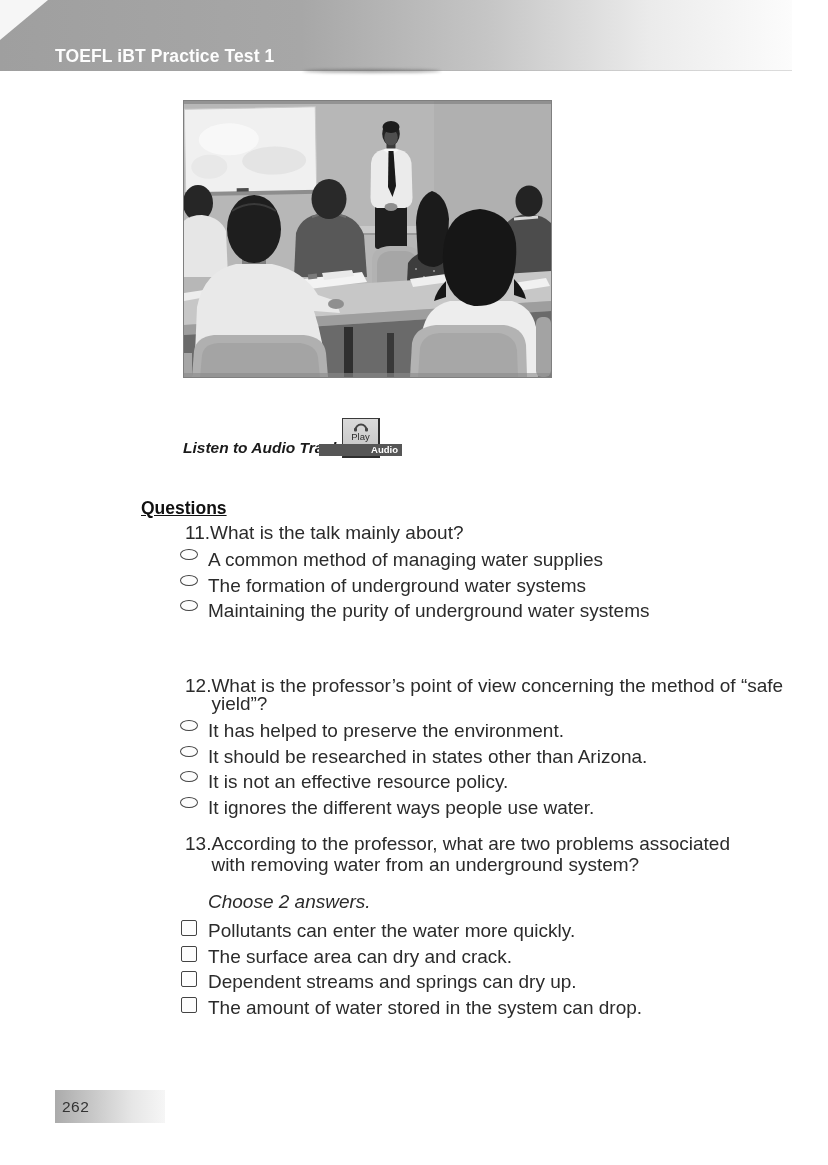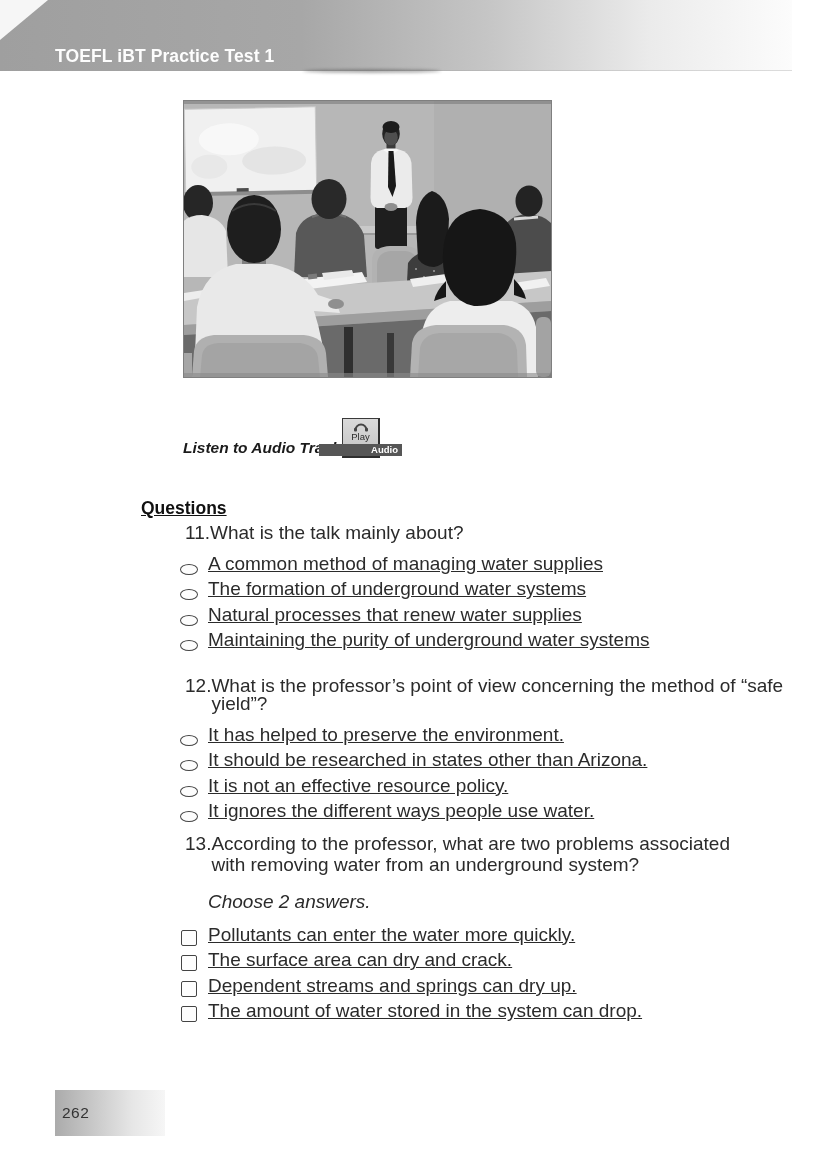--- a/index.html
+++ b/index.html
@@ -60,33 +60,33 @@
   .question{position:absolute;left:180px;width:630px;font-size:19px;color:#2b2b2b;}
   #q11{top:524px;}
   #q12{top:677px;}
   #q13{top:833px;}
   .q-line{display:flex;line-height:18px;margin-bottom:7px;}
   #q13 .q-line{line-height:21px;margin-bottom:16px;}
   .q-num{flex:0 0 23px;margin-left:5px;}
   .q-text{flex:1;}
   #q13 .q-text{max-width:552px;}
   .q-note{margin-left:28px;font-style:italic;line-height:21px;margin-bottom:8px;}
-  .opt{display:flex;align-items:flex-end;height:25.6px;text-decoration:underline;}
+  .opt{display:flex;align-items:flex-start;height:25.6px;}
   .oval{
     flex:0 0 18px;width:18px;height:11px;box-sizing:border-box;
     border:1.5px solid #444444;border-radius:50%;background:#fdfdfd;margin-right:10px;
   }
   .checkbox{
     flex:0 0 16px;width:16px;height:16px;box-sizing:border-box;
     border:1.6px solid #444444;border-radius:2px;background:#fdfdfd;margin:0 11px 0 1px;
   }
   .opt-text{flex:1;}
   
   .footer-bar{
-    position:absolute;left:55px;top:1090px;width:110px;height:46px;
+    position:absolute;left:55px;top:1090px;width:110px;height:33px;
     background:linear-gradient(to right,#ababab,#e6e6e6 70%,#f6f6f6);
     display:flex;align-items:center;
   }
   .page-number{margin-left:7px;font-size:15.5px;color:#333333;letter-spacing:.5px;}
 </style>
 </head>
 <body>
 
 <div class="page">
 
@@ -216,24 +216,20 @@
     <div class="opt">
       <span class="oval"></span>
       <span class="opt-text">A common method of managing water supplies</span>
     </div>
     <div class="opt">
       <span class="oval"></span>
       <span class="opt-text">The formation of underground water systems</span>
     </div>
     <div class="opt">
       <span class="oval"></span>
-      <span class="opt-text">Natural processes that renew water supplies</span>
-    </div>
-    <div class="opt">
-      <span class="oval"></span>
       <span class="opt-text">Maintaining the purity of underground water systems</span>
     </div>
   </div>
 
   <div class="question" id="q12">
     <div class="q-line">
       <span class="q-num">12.</span>
       <span class="q-text">What is the professor’s point of view concerning the method of “safe yield”?</span>
     </div>
     <div class="opt">

